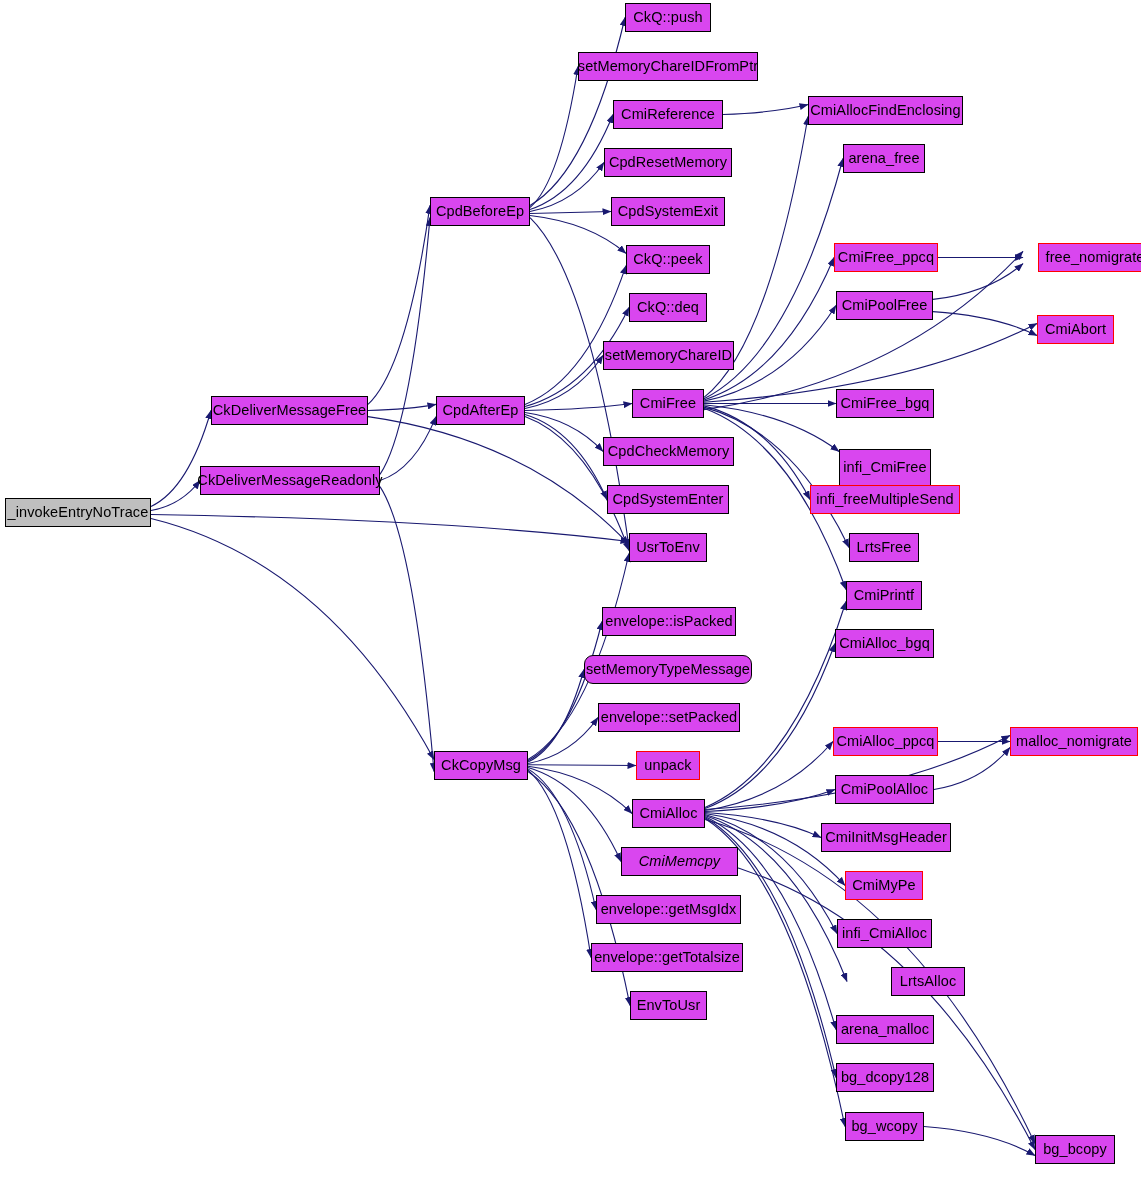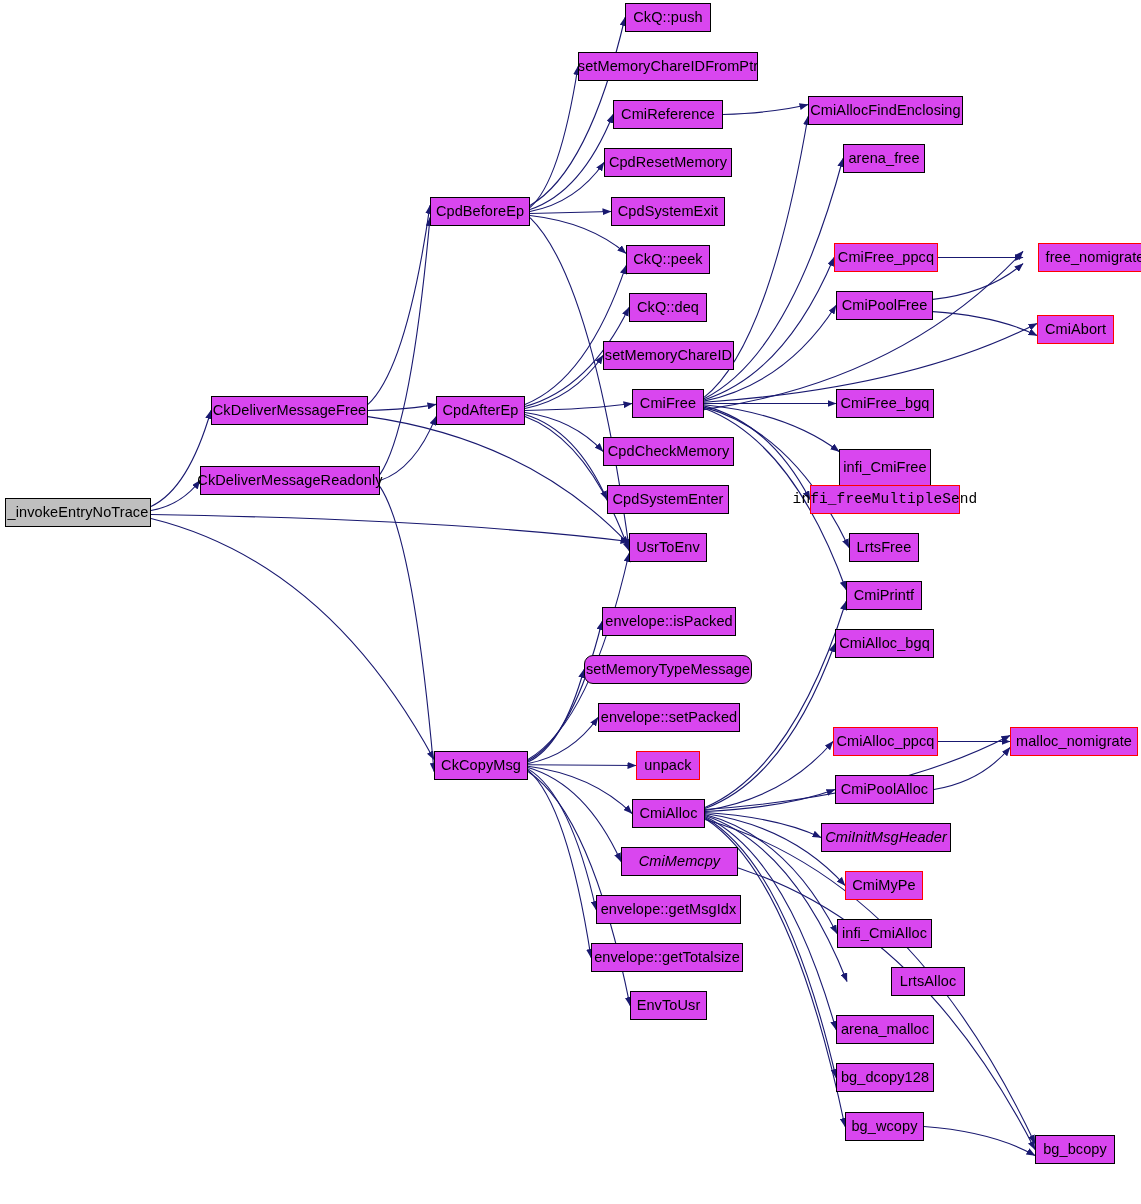--- a/index.html
+++ b/index.html
@@ -206,42 +206,42 @@
       </div>
       <div class="node red" style="left: 1037px; top: 315px; width: 77px; height: 29px;">
         <span>CmiAbort</span>
       </div>
       <div class="node" style="left: 836px; top: 389px; width: 98px; height: 29px;">
         <span>CmiFree_bgq</span>
       </div>
       <div class="node" style="left: 839px; top: 437px; width: 92px; height: 37px; margin-top: 12px;">
         <span>infi_CmiFree</span>
       </div>
-      <div class="node red" style="left: 810px; top: 485px; width: 150px; height: 29px; font-family: Liberation Mono, monospace;">
+      <div class="node red" style="left: 810px; top: 485px; width: 150px; height: 29px;">
         <span>infi_freeMultipleSend</span>
       </div>
       <div class="node" style="left: 849px; top: 533px; width: 70px; height: 29px;">
         <span>LrtsFree</span>
       </div>
       <div class="node" style="left: 846px; top: 581px; width: 76px; height: 29px;">
         <span>CmiPrintf</span>
       </div>
       <div class="node" style="left: 835px; top: 629px; width: 99px; height: 29px;">
         <span>CmiAlloc_bgq</span>
       </div>
       <div class="node red" style="left: 833px; top: 727px; width: 105px; height: 29px;">
         <span>CmiAlloc_ppcq</span>
       </div>
       <div class="node red" style="left: 1010px; top: 727px; width: 128px; height: 29px;">
         <span>malloc_nomigrate</span>
       </div>
       <div class="node" style="left: 835px; top: 775px; width: 99px; height: 29px;">
         <span>CmiPoolAlloc</span>
       </div>
-      <div class="node" style="left: 821px; top: 823px; width: 130px; height: 29px; font-style: italic;">
+      <div class="node" style="left: 821px; top: 823px; width: 130px; height: 29px;">
         <span>CmiInitMsgHeader</span>
       </div>
       <div class="node red" style="left: 845px; top: 871px; width: 78px; height: 29px;">
         <span>CmiMyPe</span>
       </div>
       <div class="node" style="left: 837px; top: 919px; width: 95px; height: 29px;">
         <span>infi_CmiAlloc</span>
       </div>
       <div class="node" style="left: 847px; top: 967px; width: 74px; height: 29px; margin-left: 44px;">
         <span>LrtsAlloc</span>

